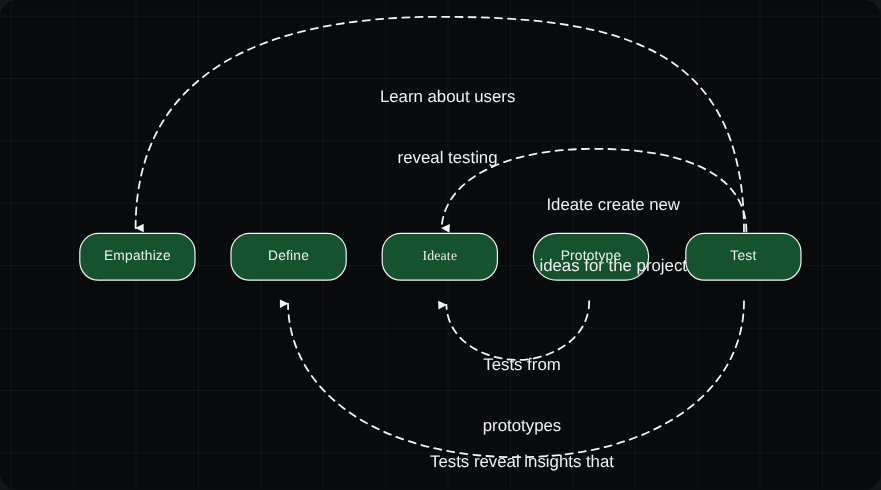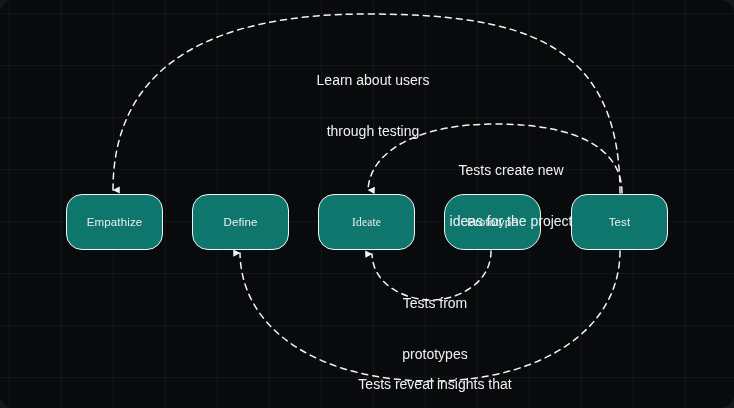--- a/index.html
+++ b/index.html
@@ -34,24 +34,24 @@
   #edges {
     position: absolute;
     inset: 0;
     width: 734px;
     height: 408px;
   }
   .node {
     position: absolute;
     box-sizing: border-box;
     width: 97px;
-    height: 56px;
+    height: 40px;
     border: 1.6px solid #f2f3f5;
     border-radius: 16px;
-    background: #0f766e;
+    background: #14532d;
     display: flex;
     align-items: center;
     justify-content: center;
   }
   .node-label {
     color: #eceef0;
     font-size: 11.5px;
     letter-spacing: 0.15px;
     white-space: nowrap;
   }
@@ -99,24 +99,24 @@
   </div>
   <div class="node" style="left:444px; top:194px;border-radius:20px;">
     <span class="node-label">Prototype</span>
   </div>
   <div class="node" style="left:571px; top:194px;">
     <span class="node-label">Test</span>
   </div>
 
   <div class="edge-label" style="left:373px; top:38px;">
     <div>Learn about users</div>
-    <div>through testing</div>
+    <div>reveal testing</div>
   </div>
   <div class="edge-label" style="left:511px; top:128px;">
-    <div>Tests create new</div>
+    <div>Ideate create new</div>
     <div>ideas for the project</div>
   </div>
   <div class="edge-label" style="left:435px; top:261px;">
     <div>Tests from</div>
     <div>prototypes</div>
   </div>
   <div class="edge-label" style="left:435px; top:342px;">
     <div>Tests reveal insights that</div>
     
   </div>

